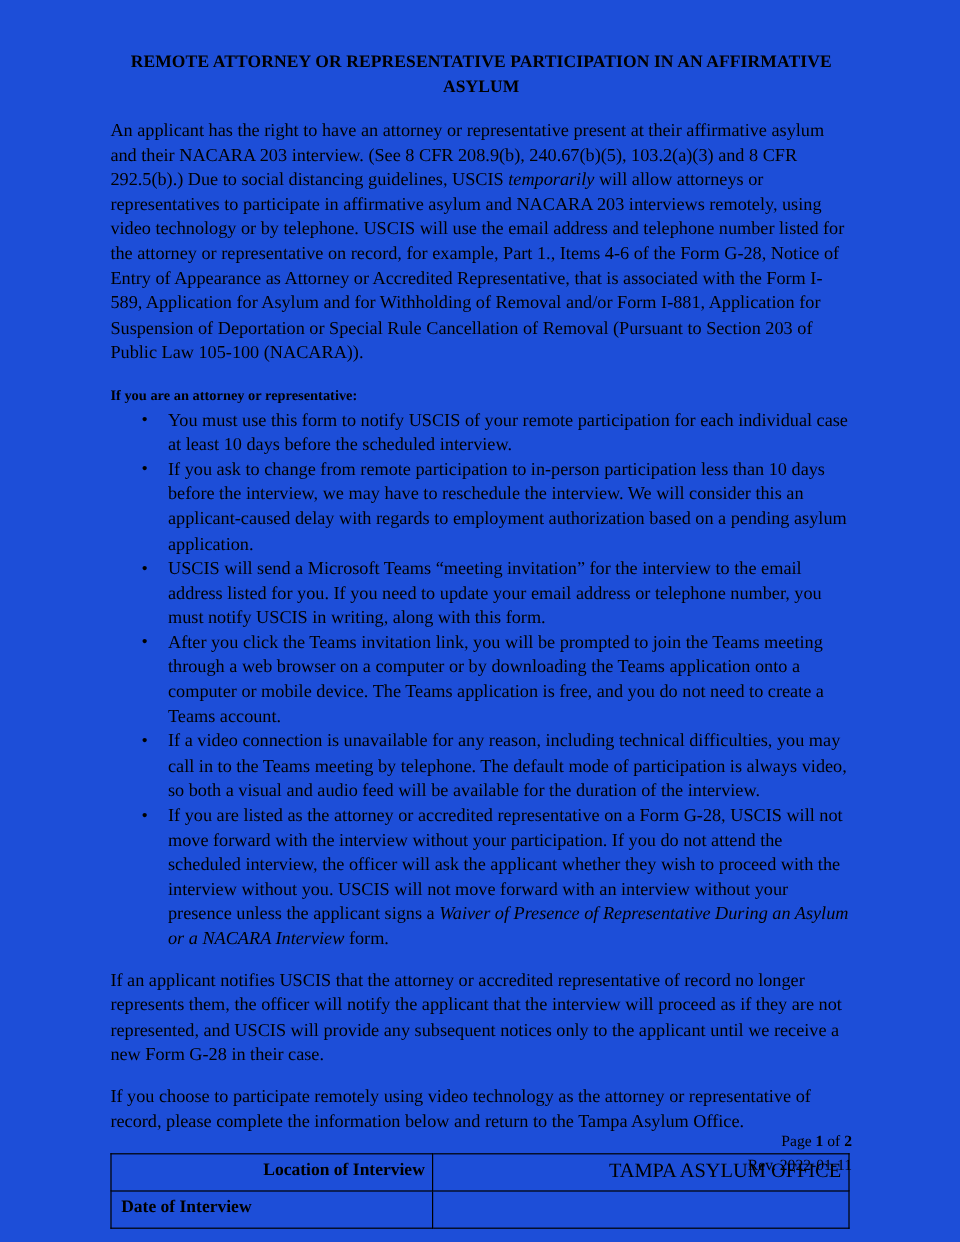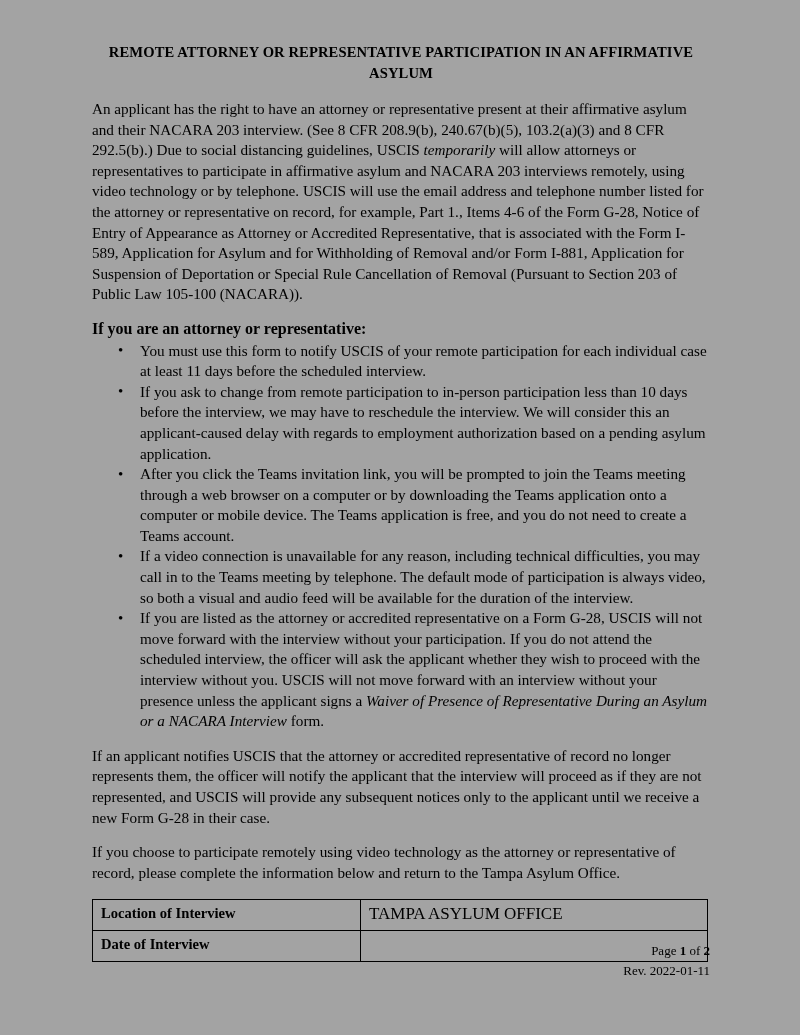--- a/index.html
+++ b/index.html
@@ -14,21 +14,21 @@
     font-family: "Liberation Serif", "DejaVu Serif", serif;
     color: #000000;
     -webkit-font-smoothing: antialiased;
   }
   .page {
     position: relative;
     width: 800px;
     height: 1035px;
     box-sizing: border-box;
     padding: 42px 90px 0 92px;
-    background: #a3a3a3;
+    background: #1d4ed8;
     overflow: hidden;
   }
 
   
   .doc-title {
     text-align: center;
     font-weight: bold;
     font-size: 14.6px;
     line-height: 20.5px;
     letter-spacing: 0.1px;
@@ -40,21 +40,21 @@
   .para {
     font-size: 15.2px;
     line-height: 20.6px;
     text-align: left;
     margin: 0 0 14px 0;
     hyphens: none;
   }
   .para em, .bullet em { font-style: italic; }
 
   .section-head {
-    font-size: 16px;
+    font-size: 12px;
     line-height: 20.6px;
     font-weight: bold;
     margin: 0 0 1px 0;
   }
 
   
   ul.bullets {
     list-style: none;
     margin: 0 0 14px 0;
     padding: 0;
@@ -91,21 +91,21 @@
   table.info-table td.label {
     width: 253px;
     font-weight: bold;
     font-size: 14.6px;
     line-height: 19px;
   }
   table.info-table td.value {
     font-size: 14.6px;
     line-height: 19px;
   }
-  table.info-table tr.r1 td { height: 22px; }
+  table.info-table tr.r1 td { height: 22px; text-align: right; }
   table.info-table tr.r2 td { height: 22px; }
   td.value .fill-serif {
     font-family: "Liberation Serif", "DejaVu Serif", serif;
     font-size: 17px;
     color: #000;
   }
 
   
   .footer {
     position: absolute;
@@ -125,22 +125,23 @@
   <div class="doc-title">
     <span>REMOTE ATTORNEY OR REPRESENTATIVE PARTICIPATION IN AN AFFIRMATIVE ASYLUM</span>
     <br>
   </div>
 
   <p class="para"><span>An applicant has the right to have an attorney or representative present at their affirmative asylum and their NACARA 203 interview. (See 8 CFR 208.9(b), 240.67(b)(5), 103.2(a)(3) and 8 CFR 292.5(b).) Due to social distancing guidelines, USCIS </span><em>temporarily</em><span> will allow attorneys or representatives to participate in affirmative asylum and NACARA 203 interviews remotely, using video technology or by telephone. USCIS will use the email address and telephone number listed for the attorney or representative on record, for example, Part 1., Items 4-6 of the Form G-28, Notice of Entry of Appearance as Attorney or Accredited Representative, that is associated with the Form I-589, Application for Asylum and for Withholding of Removal and/or Form I-881, Application for Suspension of Deportation or Special Rule Cancellation of Removal (Pursuant to Section 203 of Public Law 105-100 (NACARA)).</span></p>
 
   <div class="section-head">If you are an attorney or representative:</div>
 
   <ul class="bullets">
-    <li class="bullet">You must use this form to notify USCIS of your remote participation for each individual case at least 11 days before the scheduled interview.</li>
+    <li class="bullet">You must use this form to notify USCIS of your remote participation for each individual case at least 10 days before the scheduled interview.</li>
     <li class="bullet">If you ask to change from remote participation to in-person participation less than 10 days before the interview, we may have to reschedule the  interview. We will consider this an applicant-caused delay with regards to employment authorization based on a pending asylum application.</li>
+    <li class="bullet">USCIS will send a Microsoft Teams “meeting invitation” for the interview to the email address listed for you. If you need to update your email address or telephone number, you must notify USCIS in writing, along with this form.</li>
     <li class="bullet">After you click the Teams invitation link, you will be prompted to join the Teams meeting through a web browser on a computer or by downloading the Teams application onto a computer or mobile device. The Teams application is free, and you do not need to create a Teams account.</li>
     <li class="bullet">If a video connection is unavailable for any reason, including technical difficulties, you may call in to the Teams meeting by telephone. The default mode of participation is always video, so both a visual and audio feed will be available for the duration of the interview.</li>
     <li class="bullet"><span>If you are listed as the attorney or accredited representative on a Form G-28, USCIS will not move forward with the interview without your participation. If you do not attend the scheduled interview, the officer will ask the applicant whether they wish to proceed with the interview without you.  USCIS will not move forward with an interview without your presence unless the applicant signs a </span><em>Waiver of Presence of Representative During an Asylum or a NACARA Interview</em><span> form.</span></li>
   </ul>
 
   <p class="para">If an applicant notifies USCIS that the attorney or accredited representative of record no longer represents them, the officer will notify the applicant that the interview will proceed as if they are not represented, and USCIS will provide any subsequent notices only to the applicant until we receive a new Form G-28 in their case.</p>
   <p class="para">If you choose to participate remotely using video technology as the attorney or representative of record, please complete the information below and return to the Tampa Asylum Office.</p>
 
   <table class="info-table">
     <tbody>

